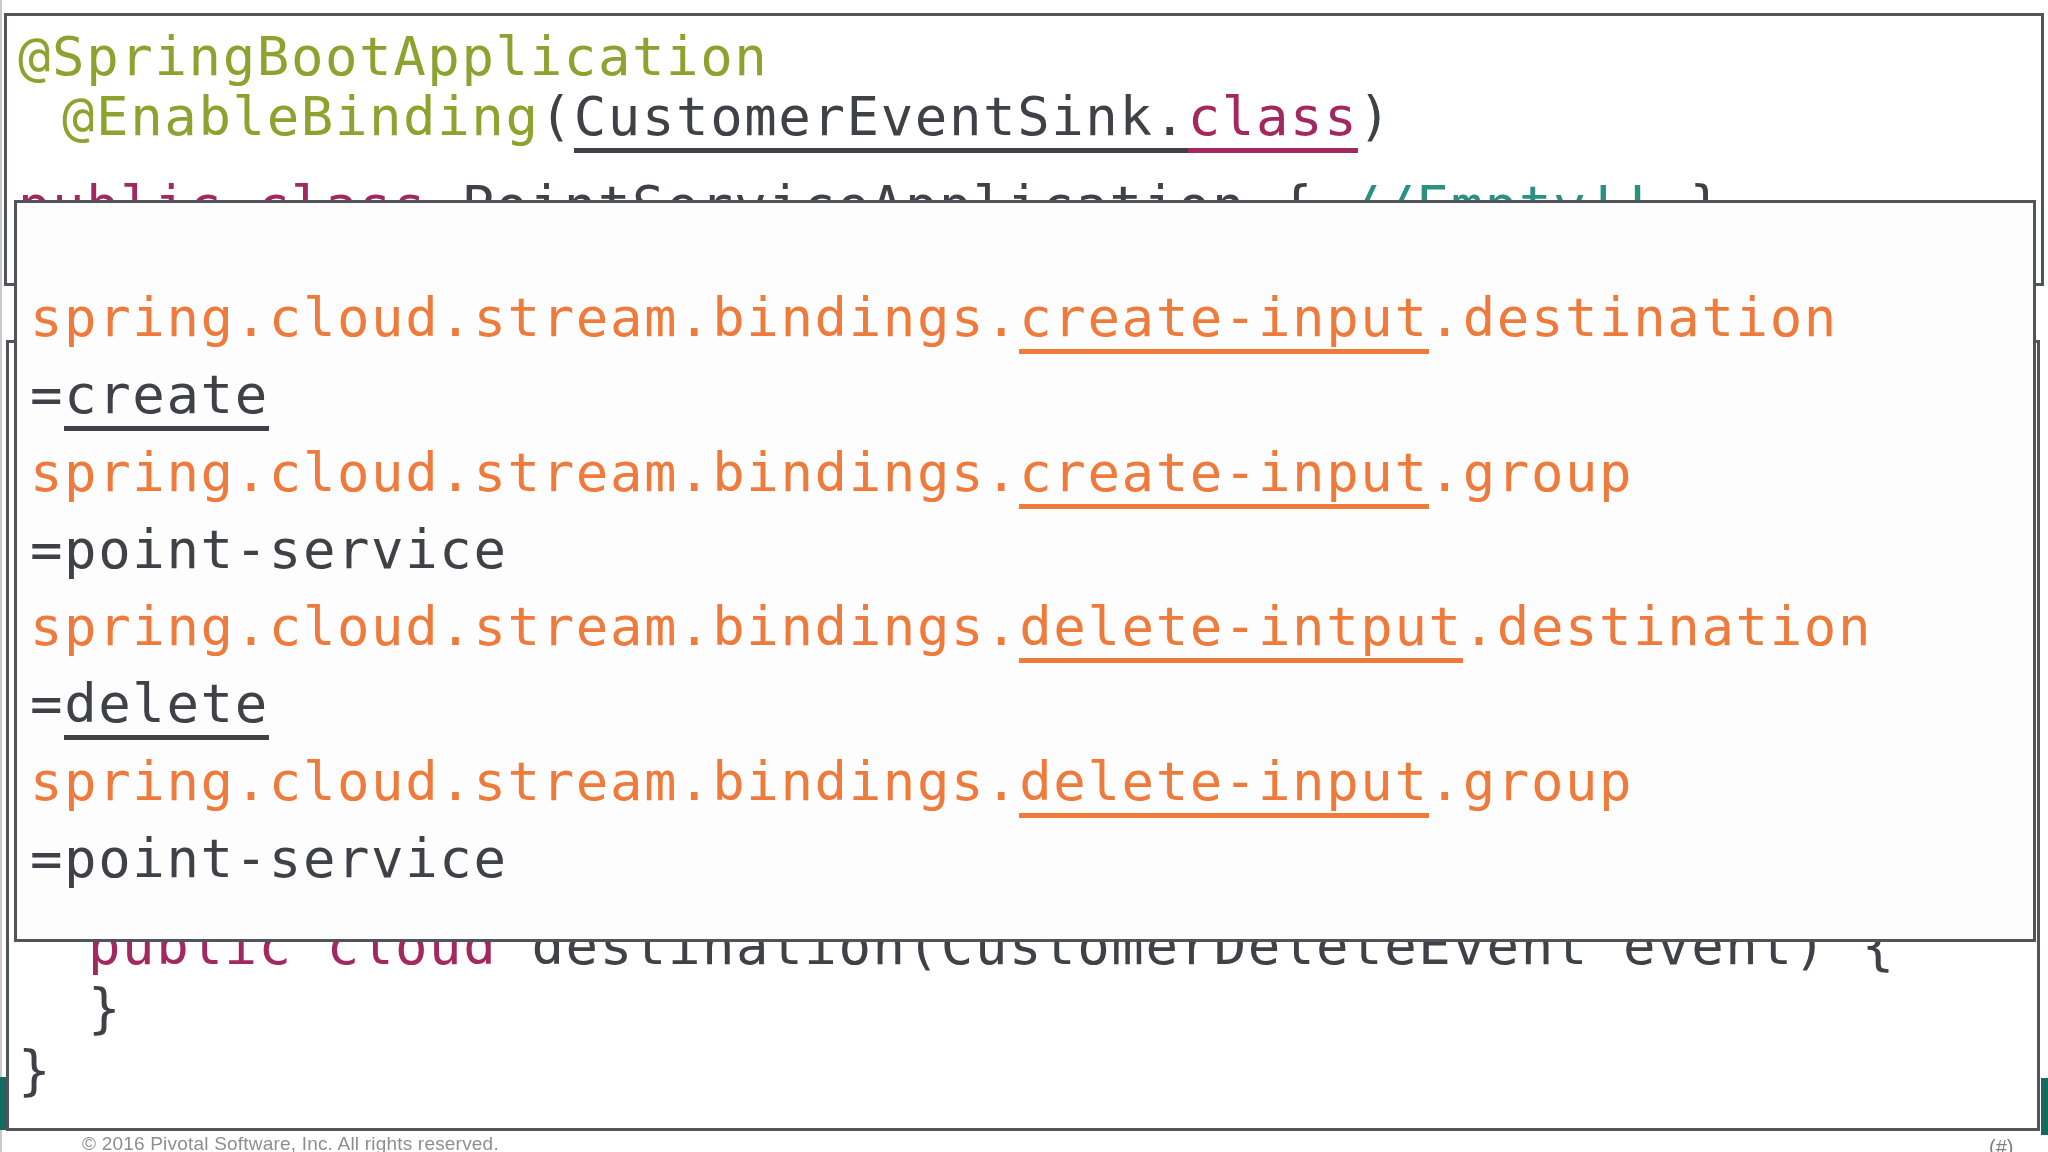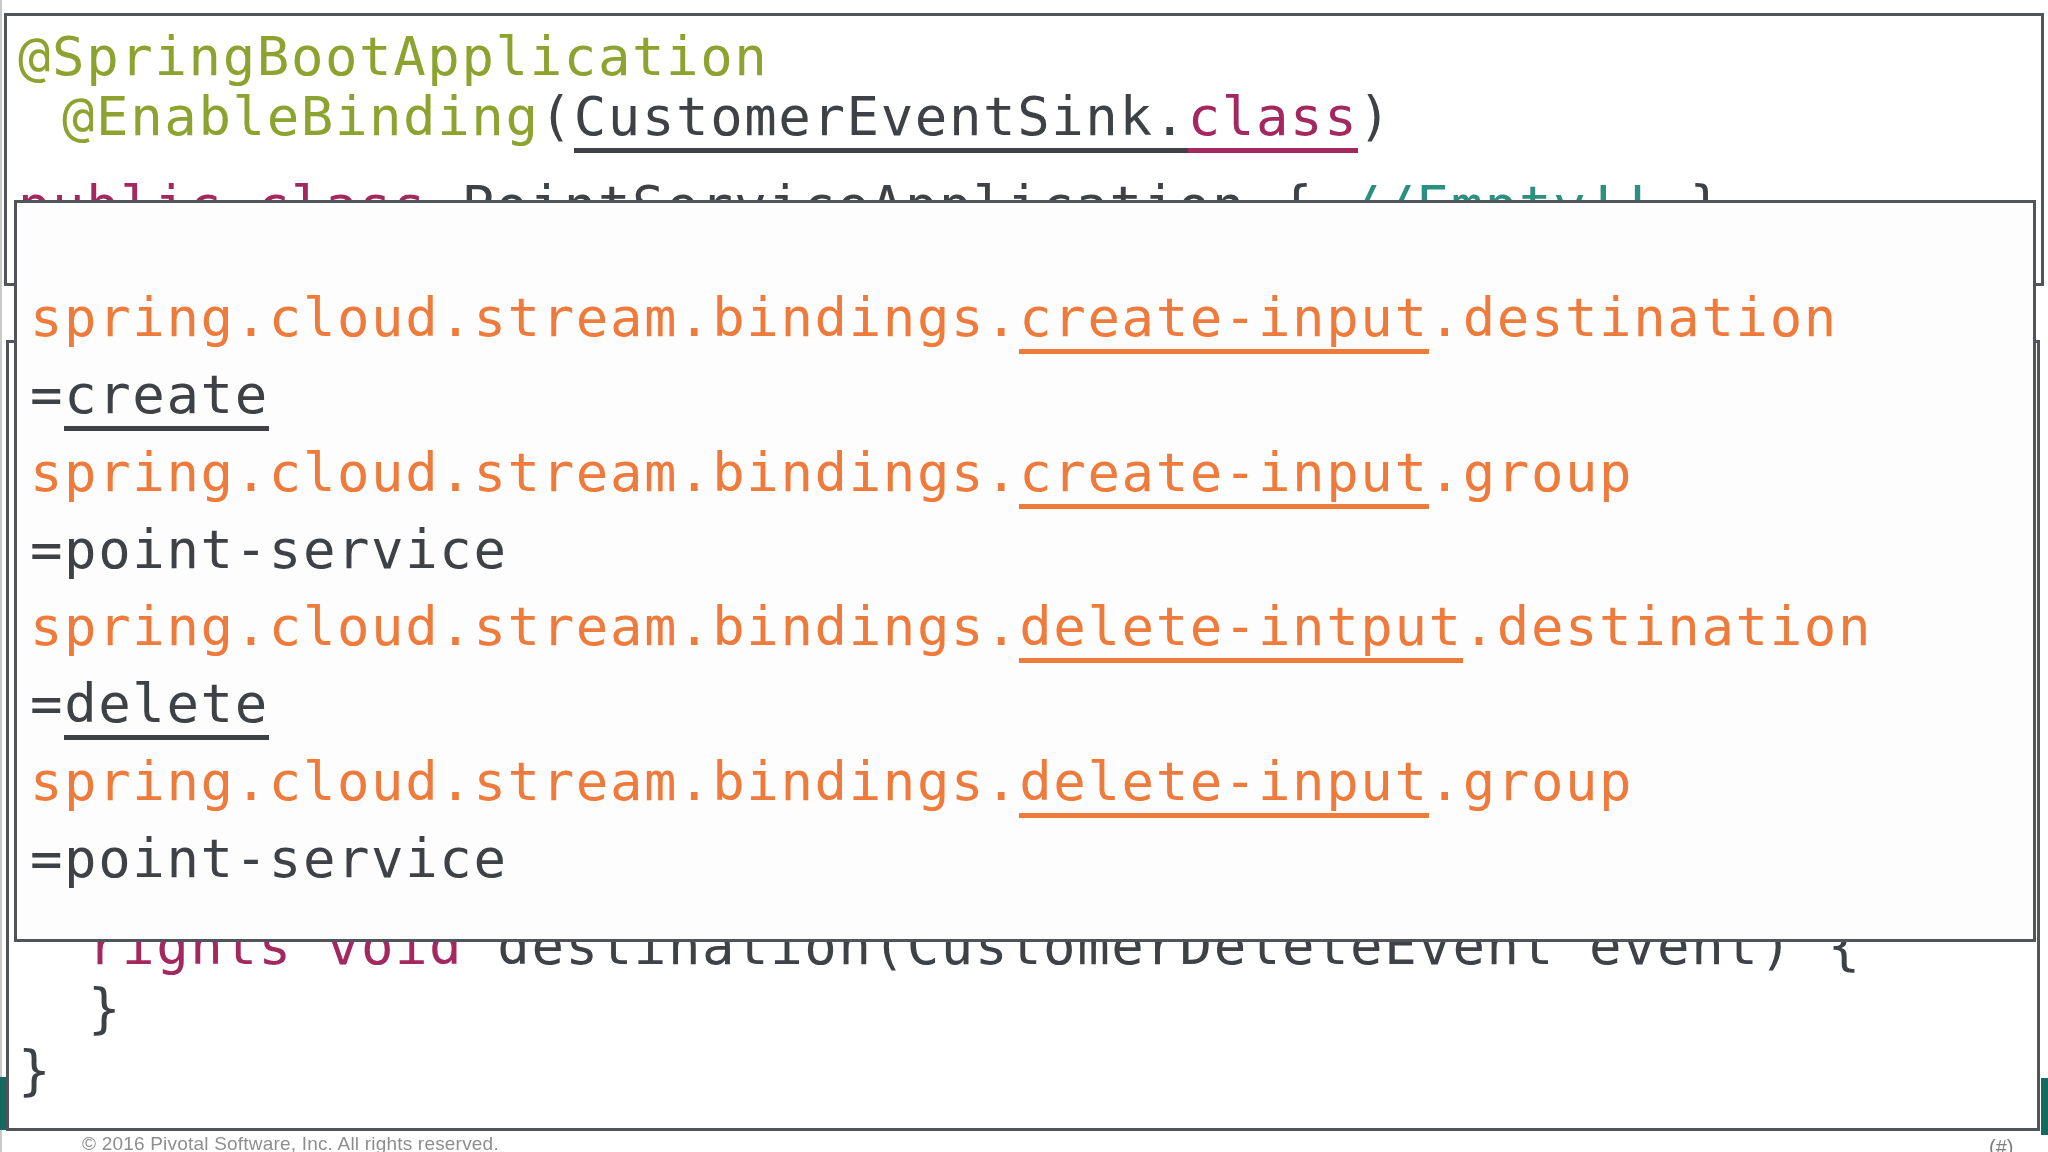--- a/index.html
+++ b/index.html
@@ -66,21 +66,21 @@
 
 <div id="slide">
 
   <div id="edge-line"></div>
 
   <div id="teal-left"></div>
   <div id="teal-right"></div>
 
   <div id="box-top" class="codebox codefont"><div class="cl line-0"><span class="seg-annotation">@SpringBootApplication</span></div><div class="cl line-1"><span class="seg-annotation">@EnableBinding</span><span class="seg-code">(</span><span class="seg-code u">CustomerEventSink.</span><span class="seg-keyword u">class</span><span class="seg-code">)</span></div><div class="cl line-2"><span class="seg-keyword">public class </span><span class="seg-code">PointServiceApplication { </span><span class="seg-comment">//Empty!! </span><span class="seg-code">}</span></div></div>
 
-  <div id="box-bottom" class="codebox codefont"><div class="cl line-0"><span class="seg-keyword">rights void </span><span class="seg-code">destination(CustomerDeleteEvent event) {</span></div><div class="cl line-1"><span class="seg-code">}</span></div><div class="cl line-2"><span class="seg-code">}</span></div></div>
+  <div id="box-bottom" class="codebox codefont"><div class="cl line-0"><span class="seg-keyword">public cloud </span><span class="seg-code">destination(CustomerDeleteEvent event) {</span></div><div class="cl line-1"><span class="seg-code">}</span></div><div class="cl line-2"><span class="seg-code">}</span></div></div>
 
   <div id="overlay" class="codefont"><div class="cl line-0"><span class="seg-property">spring.cloud.stream.bindings.</span><span class="seg-property u">create-input</span><span class="seg-property">.destination</span></div><div class="cl line-1"><span class="seg-code">=</span><span class="seg-code u">create</span></div><div class="cl line-2"><span class="seg-property">spring.cloud.stream.bindings.</span><span class="seg-property u">create-input</span><span class="seg-property">.group</span></div><div class="cl line-3"><span class="seg-code">=point-service</span></div><div class="cl line-4"><span class="seg-property">spring.cloud.stream.bindings.</span><span class="seg-property u">delete-intput</span><span class="seg-property">.destination</span></div><div class="cl line-5"><span class="seg-code">=</span><span class="seg-code u">delete</span></div><div class="cl line-6"><span class="seg-property">spring.cloud.stream.bindings.</span><span class="seg-property u">delete-input</span><span class="seg-property">.group</span></div><div class="cl line-7"><span class="seg-code">=point-service</span></div></div>
 
   <div id="footer-copyright">© 2016 Pivotal Software, Inc.  All rights reserved.</div>
 
   <div id="page-number">(#)</div>
 
 </div>
 
 </body></html>

